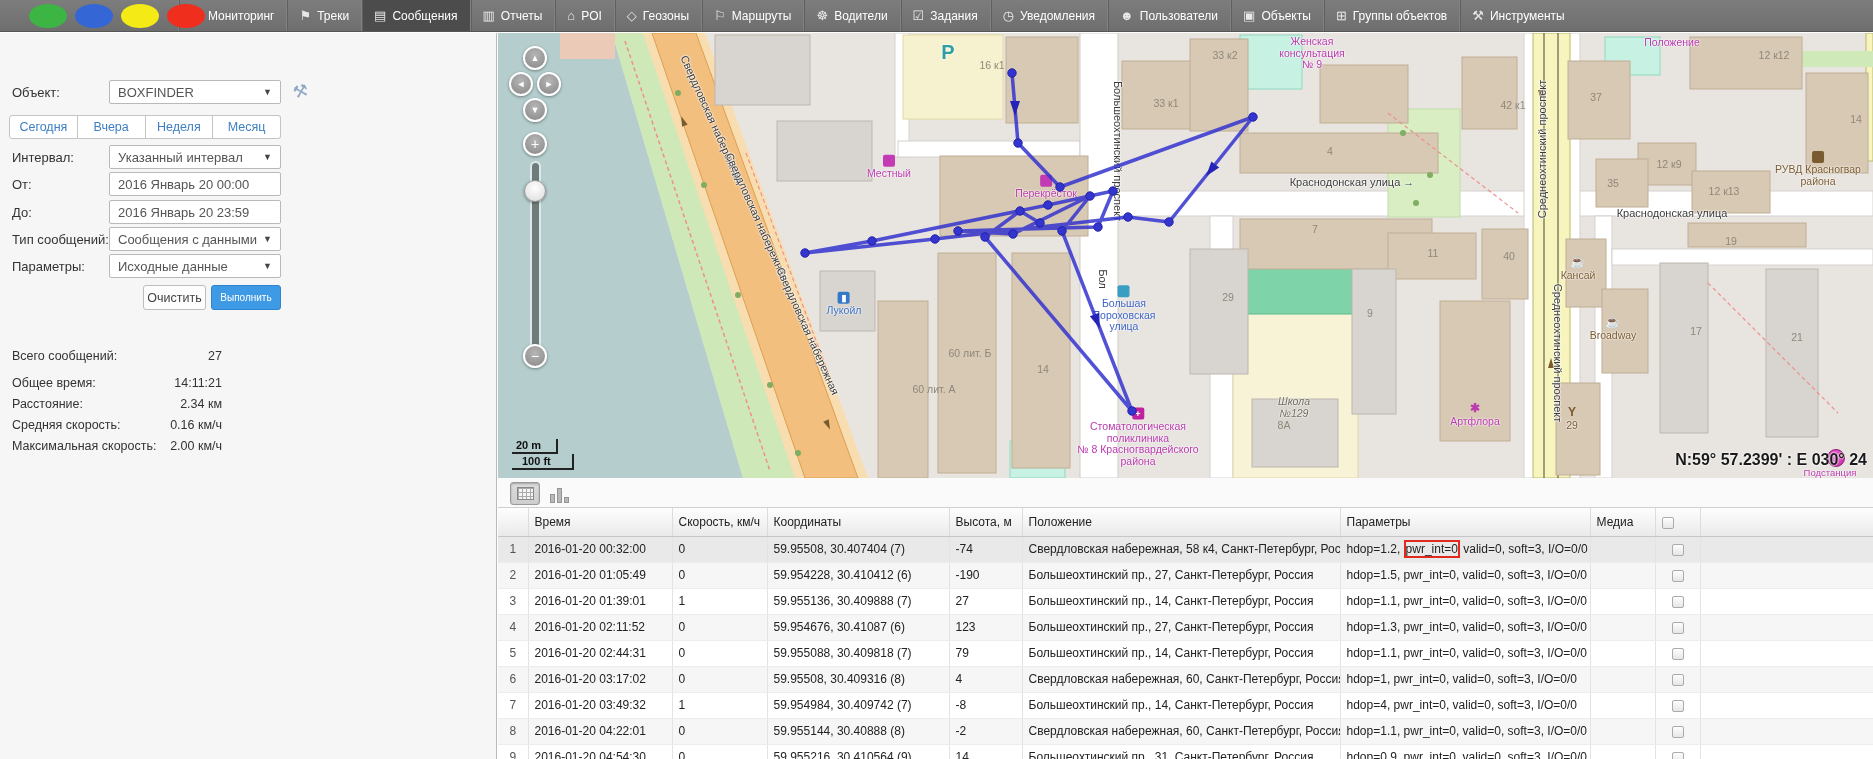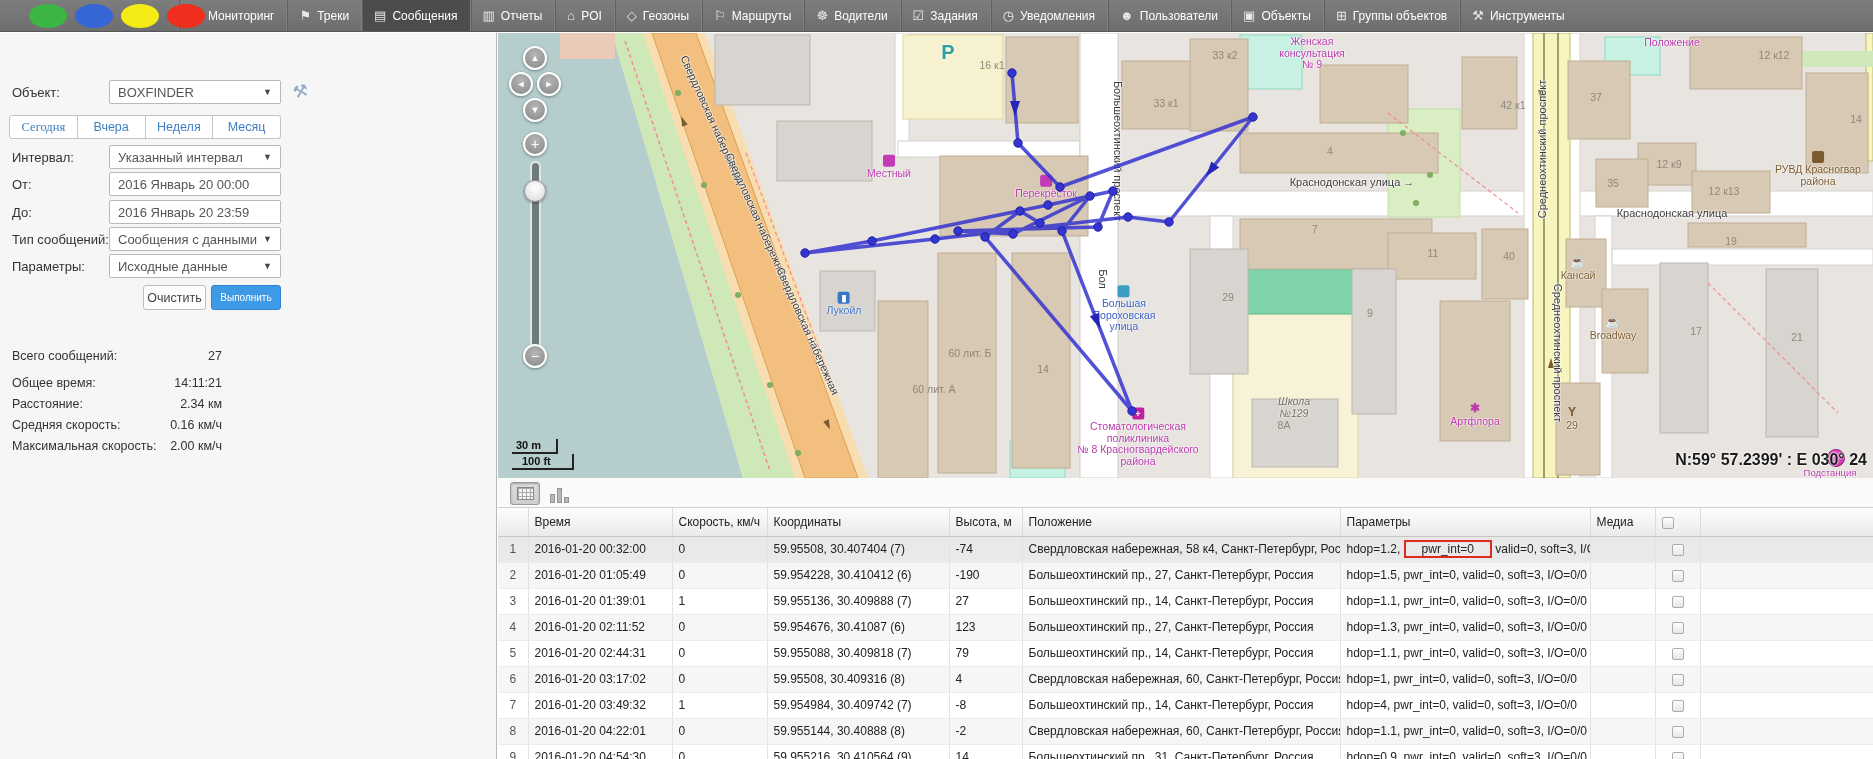--- a/index.html
+++ b/index.html
@@ -37,21 +37,21 @@
   .ctrl { position:absolute; left:109px; width:172px; height:24px; background:#fff;
           border:1px solid #b9b9b9; border-radius:2px; font-size:13px; color:#555;
           display:flex; align-items:center; padding:0 8px; cursor:pointer; }
   .ctrl .val { flex:1; white-space:nowrap; overflow:hidden; }
   .caret { font-size:9px; color:#444; margin-left:4px; }
   #wrench { position:absolute; left:293px; top:48px; font-size:17px; color:#8fa8c6;
             cursor:pointer; transform:rotate(-15deg); }
   #quick-ranges { position:absolute; left:9px; top:82px; width:272px; height:24px; display:flex; }
   .qr-btn { flex:1; background:#fff; border:1px solid #c4c4c4; border-left:none; color:#3e7fc1;
             font-size:12.5px; display:flex; align-items:center; justify-content:center; cursor:pointer; }
-  .qr-btn:first-child { border-left:1px solid #c4c4c4; border-radius:3px 0 0 3px;font-family:Liberation Serif, serif; }
+  .qr-btn:first-child { border-left:1px solid #c4c4c4; border-radius:3px 0 0 3px; }
   .qr-btn:last-child { border-radius:0 3px 3px 0; }
   #clear-btn { position:absolute; left:143px; top:252px; width:63px; height:25px; background:#fdfdfd;
                border:1px solid #bdbdbd; border-radius:3px; color:#444; font-size:12.5px; cursor:pointer; }
   #exec-btn { position:absolute; left:211px; top:252px; width:70px; height:25px;
               background:#3f9ae5; border:1px solid #2e84cf; border-radius:3px; color:#fff;
               font-size:10px; cursor:pointer; }
   #stats-bar { position:absolute; left:0; top:290px; width:497px; height:22px; background:#a3a3a3;
                color:#fff; font-size:12.5px; font-weight:bold; text-align:center; line-height:22px; }
   .stat-row { position:absolute; left:0; width:497px; height:21px; font-size:12.5px; color:#333; }
   .stat-label { position:absolute; left:12px; }
@@ -111,21 +111,21 @@
   #chart-btn i { position:absolute; bottom:0; background:#b9b9b9; border:1px solid #949494; width:5px; }
   #msg-table { border-collapse:collapse; table-layout:fixed; width:1375px; font-size:12px; color:#222; }
   #msg-table th { height:28px; background:linear-gradient(#fdfdfd,#eaeaea); border-bottom:1px solid #c6c6c6;
                   border-right:1px solid #dcdcdc; font-weight:normal; text-align:left; padding:0 6px;
                   white-space:nowrap; overflow:hidden; }
   #msg-table td { height:26px; border-right:1px solid #e3e3e3; border-bottom:1px solid #ececec;
                   padding:0 6px; white-space:nowrap; overflow:hidden; }
   tr.r-sel td { background:#e9e9e9; }
   tr.r-even td { background:#f6f6f6; }
   td.cnum,th.cnum { text-align:center; color:#555; padding:0 2px; }
-  .hlbox { border:2px solid #e02a1d; padding:0 16px; }
+  .hlbox { border:2px solid #e02a1d; padding:0 0; }
   .cbx { display:inline-block; width:12px; height:12px; border:1px solid #ababab; border-radius:2px;
          background:linear-gradient(#fefefe,#e6e6e6); vertical-align:middle; cursor:pointer; }
   td.ccheck,th.ccheck { text-align:center; }
 </style>
 </head>
 <body>
 
 <div id="topnav">
   <div id="logo">
       <span class="dot" style="left: 29px; background: rgb(60, 181, 68);"></span>
@@ -482,21 +482,21 @@
   <div class="rbtn" style="left:37px;top:25px">▲</div>
   <div class="rbtn" style="left:23px;top:51px">◄</div>
   <div class="rbtn" style="left:51px;top:51px">►</div>
   <div class="rbtn" style="left:37px;top:77px">▼</div>
   <div class="rbtn" style="left:37px;top:111px;font-size:14px">+</div>
   <div id="zoom-track"></div>
   <div id="zoom-handle"></div>
   <div class="rbtn" style="left:37px;top:323px;font-size:14px">−</div>
 
   <div id="scalebox">
-    <div class="s-m">30 m</div>
+    <div class="s-m">20 m</div>
     <div class="s-ft">100 ft</div>
   </div>
   <div id="substation-dot"></div>
   <div id="coords">N:59° 57.2399' : E 030° 24</div>
 </div>
 
 <div id="bottom">
   <div id="btoolbar">
     <div id="tbl-btn">
         <span class="grid"></span>

